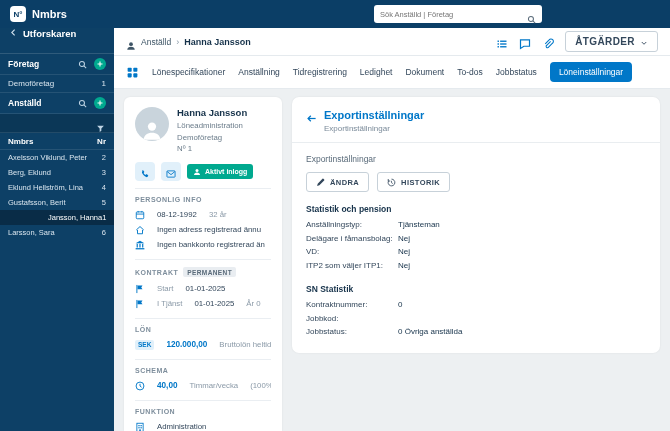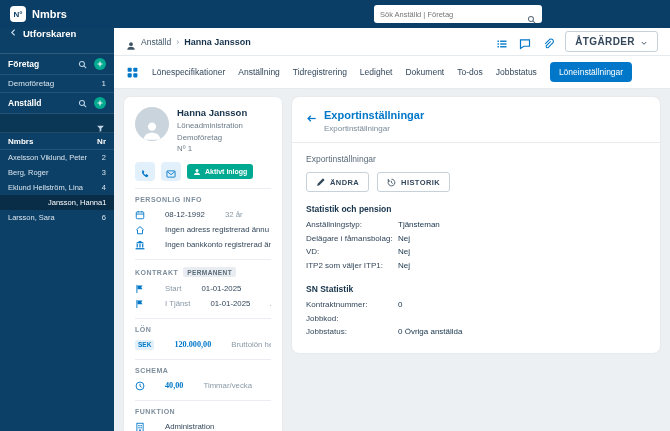--- a/index.html
+++ b/index.html
@@ -64,24 +64,24 @@
   .emp-actions { display:flex; align-items:center; gap:6px; margin-top:7px; }
   .icon-btn { width:20px; height:19px; border:none; border-radius:4px; background:#E1F0FA; color:#0077C8; display:flex; align-items:center; justify-content:center; cursor:pointer; }
   .icon-btn .ic { width:10px; height:10px; }
   .login-badge { display:inline-flex; align-items:center; gap:4px; background:#00A98F; color:#fff; font-size:7px; font-weight:bold; padding:3.5px 6px; border-radius:3px; }
   .login-badge .ic { width:8px; height:8px; color:#fff; }
   .divider { border:none; border-top:1px solid #EAEEF2; margin:7px 0; }
   .sec-title { font-size:7px; font-weight:bold; color:#7E8E9C; letter-spacing:.5px; margin:2px 0 4px; }
   .sec-title-row { display:flex; align-items:center; gap:5px; margin:2px 0 4px; }
   .sec-title-row .sec-title { margin:0; }
   .perm-badge { font-size:6.5px; font-weight:bold; color:#5A6B7A; background:#E9EDF1; border-radius:2px; padding:1.5px 4px; letter-spacing:.4px; }
-  .info-row { display:flex; align-items:center; gap:20px; height:15px; font-size:7.8px; color:#33475B; white-space:nowrap; overflow:hidden; }
+  .info-row { display:flex; align-items:center; gap:12px; height:15px; font-size:7.8px; color:#33475B; white-space:nowrap; overflow:hidden; }
   .info-row .ic { width:10px; height:10px; color:#0077C8; flex:0 0 auto; }
   .muted { color:#8A99A7; }
-  .blue-strong { color:#0077C8; font-weight:bold; font-size:8.2px;font-family:Liberation Serif, serif; }
+  .blue-strong { color:#0077C8; font-weight:bold; font-size:8.2px; }
   .sek-chip { background:#E1F0FA; color:#0077C8; font-size:6.5px; font-weight:bold; padding:1.5px 3px; border-radius:2px; }
   .chev-muted { width:8px; height:8px; color:#8A99A7; }
 
   
   .detail-card { flex:1; background:#fff; border-radius:7px; align-self:flex-start; box-shadow:0 0 2px rgba(0,0,0,.08); min-width:0; }
   .detail-head { padding:12px 14px 9px 14px; border-bottom:1px solid #E9EDF0; }
   .detail-title-row { display:flex; align-items:center; gap:7px; }
   .detail-title-row .ic { width:11px; height:11px; color:#0077C8; }
   .detail-title { font-size:11px; font-weight:bold; color:#0077C8; }
   .detail-subtitle { font-size:8px; color:#7A8A99; margin:3px 0 0 18px; }
@@ -176,26 +176,30 @@
         <span>Nmbrs</span>
         <span class="nr">Nr</span>
       </div>
 
       <div>
         <div class="sb-emp">
           <span>Axelsson Viklund, Peter</span>
           <span class="nr">2</span>
         </div>
         <div class="sb-emp">
-          <span>Berg, Roger</span>
+          <span>Berg, Eklund</span>
           <span class="nr">3</span>
         </div>
         <div class="sb-emp">
           <span>Eklund Hellström, Lina</span>
           <span class="nr">4</span>
+        </div>
+        <div class="sb-emp">
+          <span>Gustafsson, Berit</span>
+          <span class="nr">5</span>
         </div>
         <div class="sb-emp selected">
           <span>Jansson, Hanna</span>
           <span class="nr">1</span>
         </div>
         <div class="sb-emp">
           <span>Larsson, Sara</span>
           <span class="nr">6</span>
         </div>
       </div>

